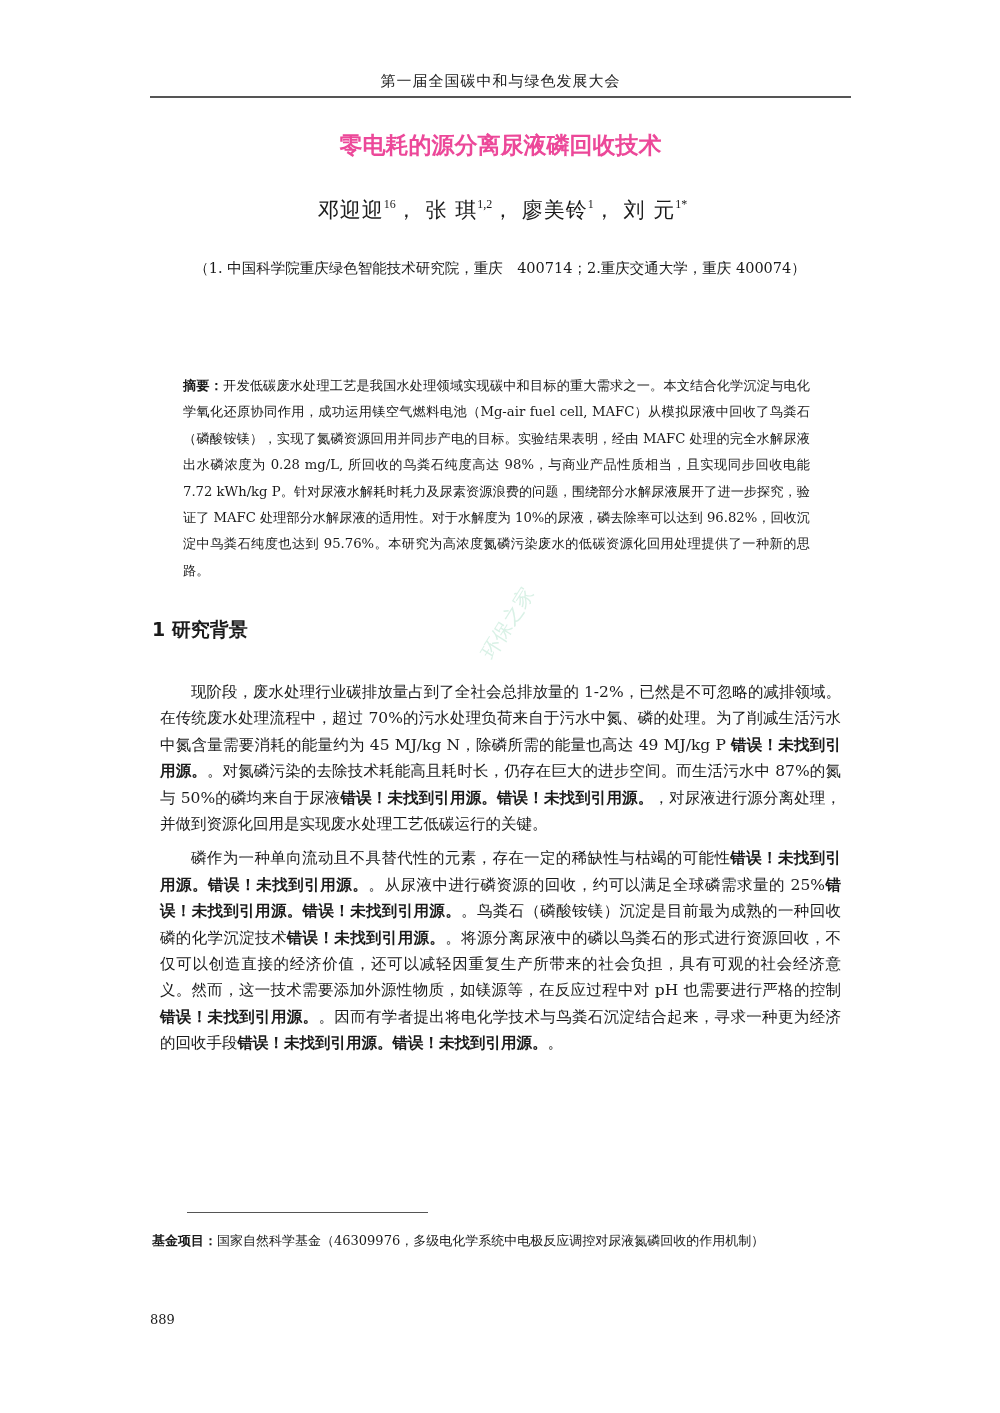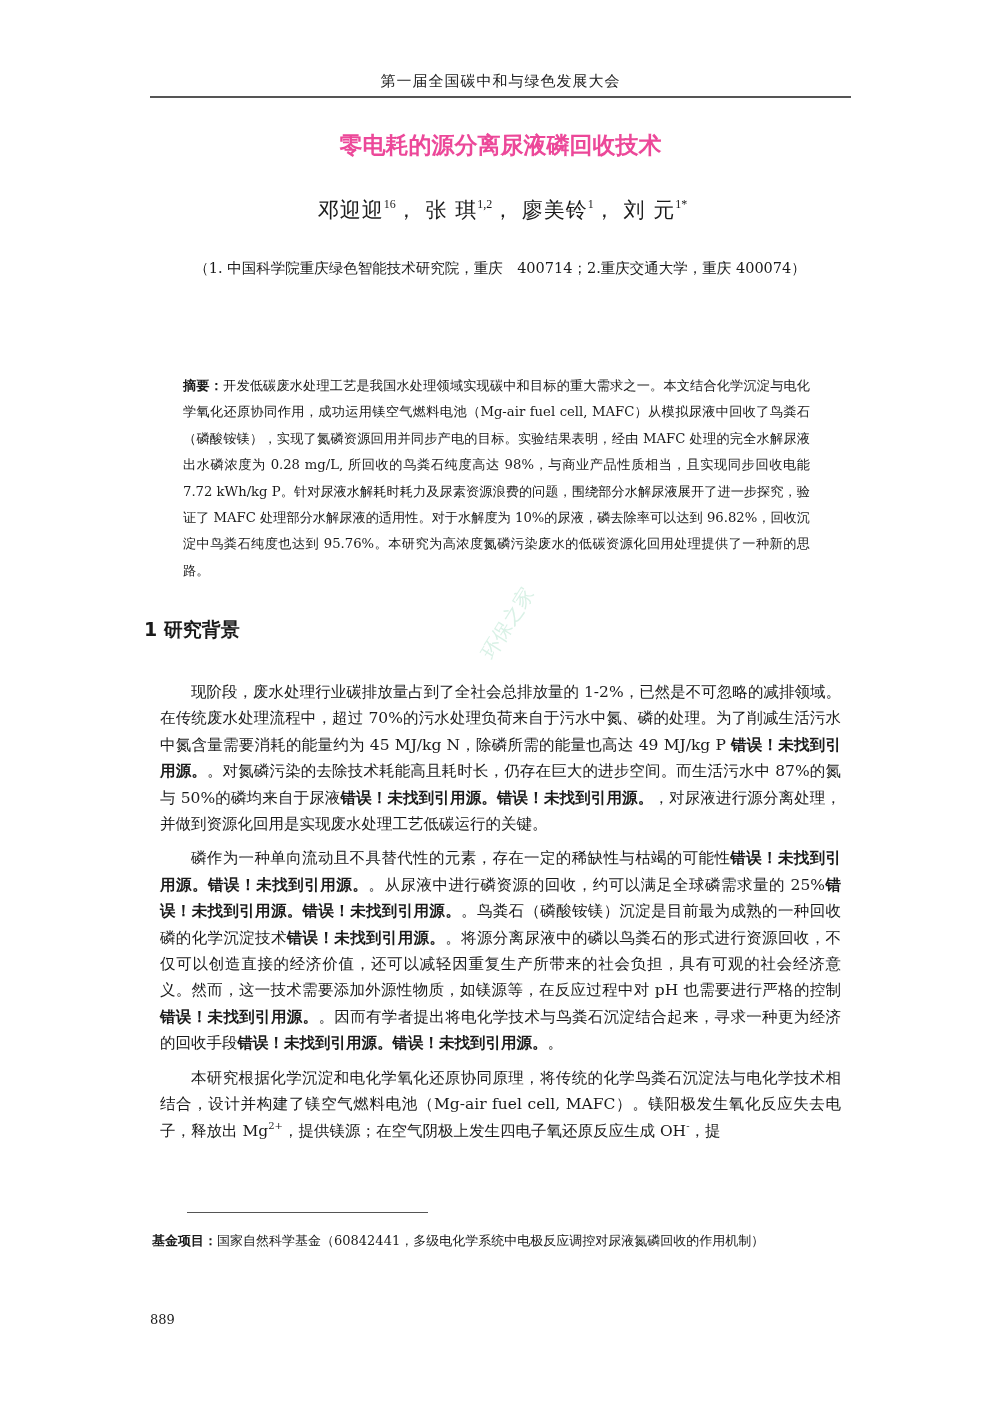--- a/index.html
+++ b/index.html
@@ -39,21 +39,21 @@
     position: absolute; left: 183px; width: 627px; top: 333px;
     font-size: 13.2px; line-height: 26.4px; text-align: justify; margin-top: 40px;
   }
   .lbl { font-weight: bold; font-family: "DejaVu Sans", "Liberation Sans", sans-serif; }
   .keywords {
     position: absolute; left: 187px; width: 627px; top: 555px;
     font-size: 13.2px; line-height: 26px;
   }
 
   .section-heading {
-    position: absolute; left: 144px; top: 617px;
+    position: absolute; left: 152px; top: 617px;
     font-size: 19px; font-weight: bold;
     font-family: "DejaVu Sans", "Liberation Sans", sans-serif;
   }
 
   .body-text {
     position: absolute; left: 152px; width: 697px; top: 671px;
     font-size: 15.5px; line-height: 26.4px; text-align: justify;
   }
   .body-text p { margin: 8px; text-indent: 2em; }
   .err { font-weight: bold; font-family: "DejaVu Sans", "Liberation Sans", sans-serif; }
@@ -105,28 +105,27 @@
   <div class="abstract">
     <span class="lbl">摘要：</span><span>开发低碳废水处理工艺是我国水处理领域实现碳中和目标的重大需求之一。本文结合化学沉淀与电化学氧化还原协同作用，成功运用镁空气燃料电池（Mg-air fuel cell, MAFC）从模拟尿液中回收了鸟粪石（磷酸铵镁），实现了氮磷资源回用并同步产电的目标。实验结果表明，经由 MAFC 处理的完全水解尿液出水磷浓度为 0.28 mg/L, 所回收的鸟粪石纯度高达 98%，与商业产品性质相当，且实现同步回收电能 7.72 kWh/kg P。针对尿液水解耗时耗力及尿素资源浪费的问题，围绕部分水解尿液展开了进一步探究，验证了 MAFC 处理部分水解尿液的适用性。对于水解度为 10%的尿液，磷去除率可以达到 96.82%，回收沉淀中鸟粪石纯度也达到 95.76%。本研究为高浓度氮磷污染废水的低碳资源化回用处理提供了一种新的思路。</span>
   </div>
 
 
   <div class="section-heading">1  研究背景</div>
 
   <div class="body-text" id="section-body">
       <p><span>现阶段，废水处理行业碳排放量占到了全社会总排放量的 1-2%，已然是不可忽略的减排领域。在传统废水处理流程中，超过 70%的污水处理负荷来自于污水中氮、磷的处理。为了削减生活污水中氮含量需要消耗的能量约为 45 MJ/kg N，除磷所需的能量也高达 49 MJ/kg P </span><span class="err">错误！未找到引用源。</span><span>。对氮磷污染的去除技术耗能高且耗时长，仍存在巨大的进步空间。而生活污水中 87%的氮与 50%的磷均来自于尿液</span><span class="err">错误！未找到引用源。错误！未找到引用源。</span><span>，对尿液进行源分离处理，并做到资源化回用是实现废水处理工艺低碳运行的关键。</span></p>
       <p><span>磷作为一种单向流动且不具替代性的元素，存在一定的稀缺性与枯竭的可能性</span><span class="err">错误！未找到引用源。错误！未找到引用源。</span><span>。从尿液中进行磷资源的回收，约可以满足全球磷需求量的 25%</span><span class="err">错误！未找到引用源。错误！未找到引用源。</span><span>。鸟粪石（磷酸铵镁）沉淀是目前最为成熟的一种回收磷的化学沉淀技术</span><span class="err">错误！未找到引用源。</span><span>。将源分离尿液中的磷以鸟粪石的形式进行资源回收，不仅可以创造直接的经济价值，还可以减轻因重复生产所带来的社会负担，具有可观的社会经济意义。然而，这一技术需要添加外源性物质，如镁源等，在反应过程中对 pH 也需要进行严格的控制</span><span class="err">错误！未找到引用源。</span><span>。因而有学者提出将电化学技术与鸟粪石沉淀结合起来，寻求一种更为经济的回收手段</span><span class="err">错误！未找到引用源。错误！未找到引用源。</span><span>。</span></p>
-      <p><span>本研究根据化学沉淀和电化学氧化还原协同原理，将传统的化学鸟粪石沉淀法与电化学技术相结合，设计并构建了镁空气燃料电池（Mg-air fuel cell, MAFC）。镁阳极发生氧化反应失去电子，释放出 Mg</span><sup>2+</sup><span>，提供镁源；在空气阴极上发生四电子氧还原反应生成 OH</span><sup>-</sup><span>，提</span></p>
     </div>
 
   <div class="watermark">环保之家</div>
 
   <div class="foot-rule"></div>
 
   <div class="footnotes">
     <div class="fn-row">
       <span class="fn-label">基金项目：</span>
-      <span class="fn-text">国家自然科学基金（60842441，多级电化学系统中电极反应调控对尿液氮磷回收的作用机制）</span>
+      <span class="fn-text">国家自然科学基金（46309976，多级电化学系统中电极反应调控对尿液氮磷回收的作用机制）</span>
     </div>
   </div>
 
   <div class="page-number">889</div>
 </div>
 
 </body></html>

